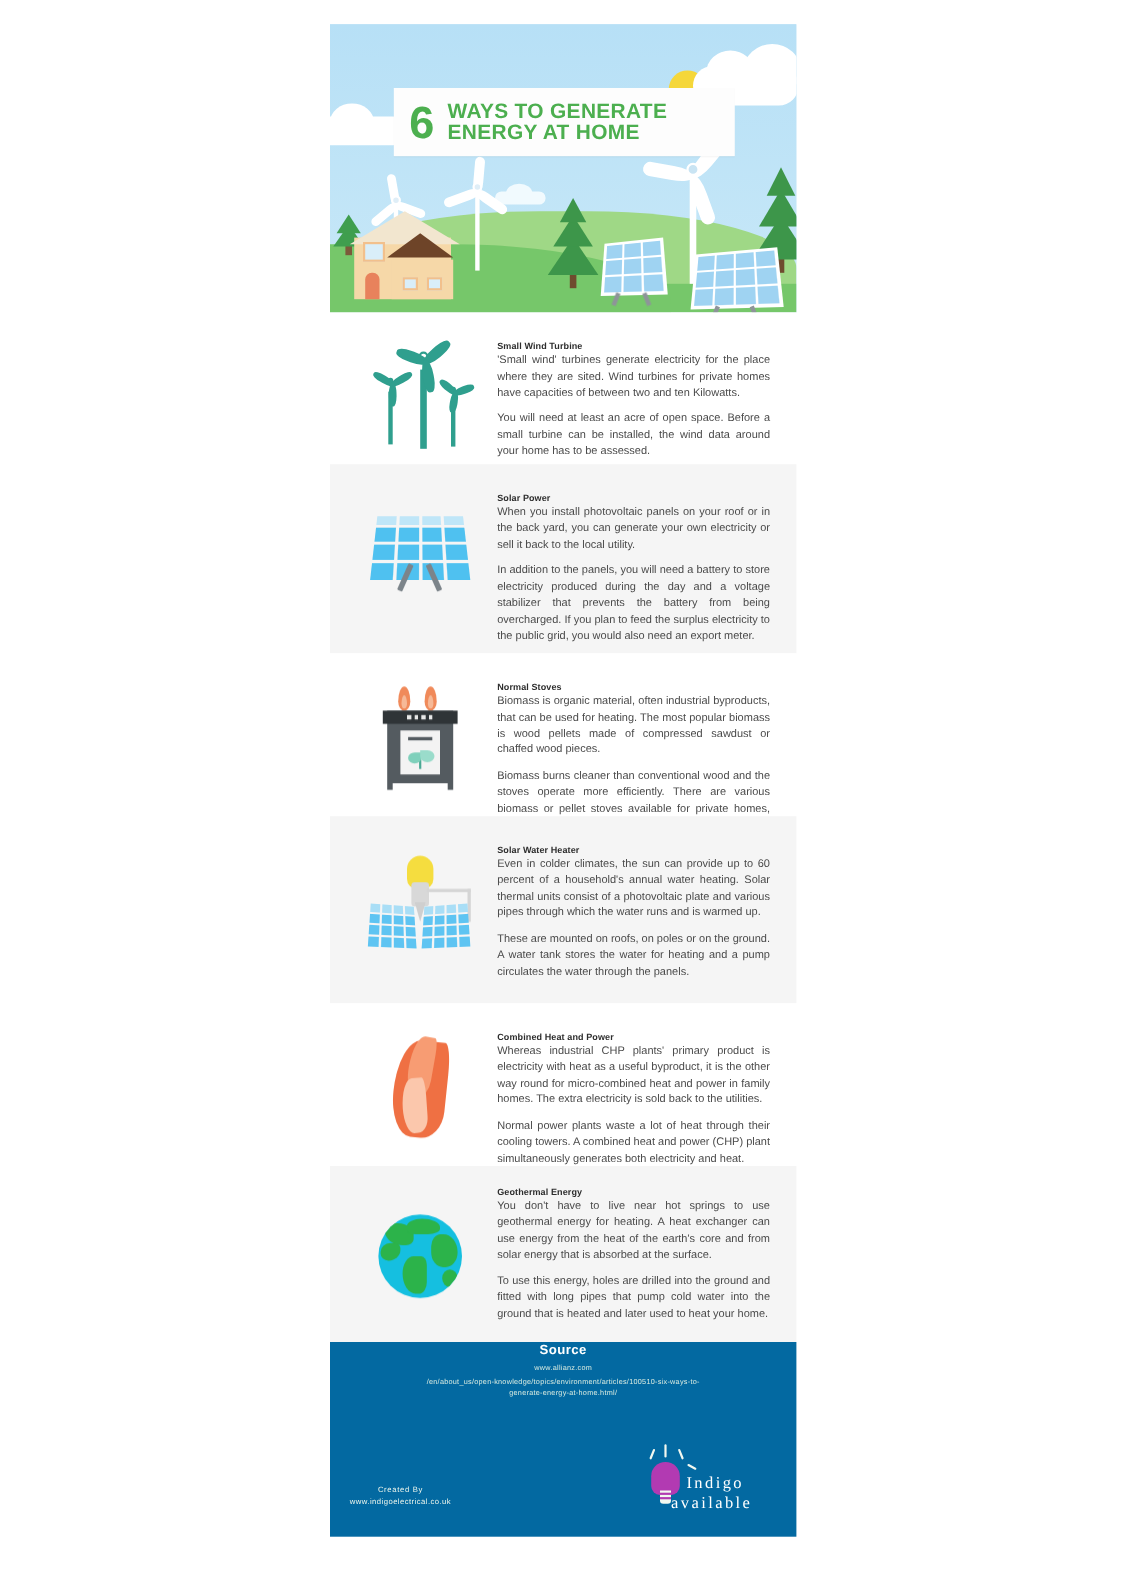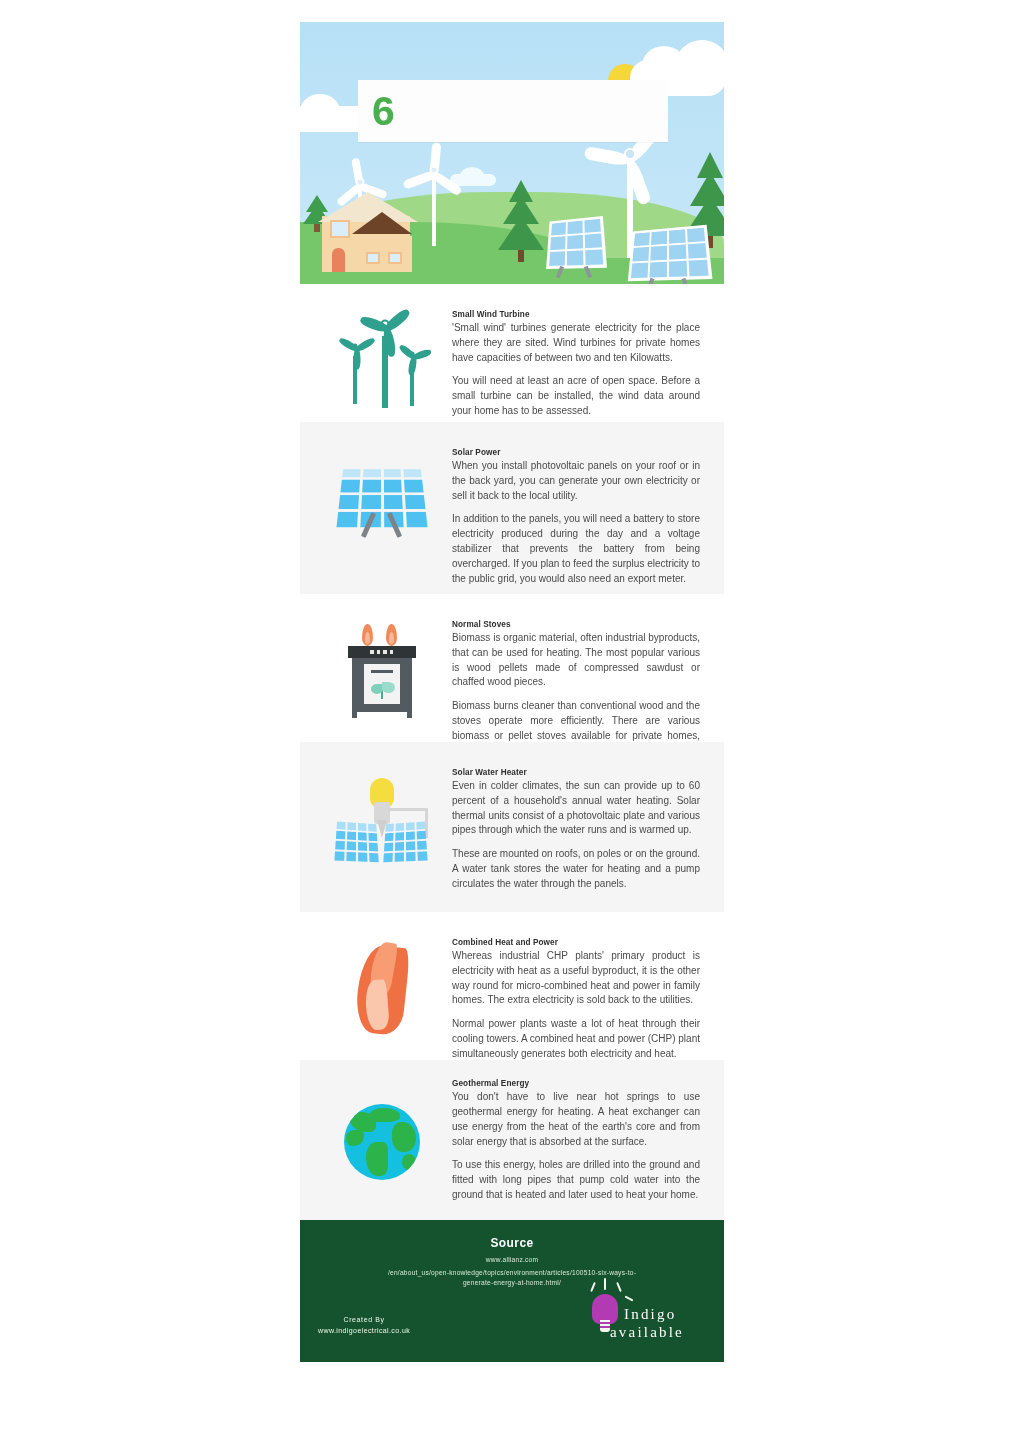--- a/index.html
+++ b/index.html
@@ -223,23 +223,22 @@
   .ic-globe .l1 { left: 6px; top: 8px; width: 26px; height: 20px; border-radius: 40% 60% 30% 70%; }
   .ic-globe .l2 { left: 26px; top: 4px; width: 30px; height: 14px; border-radius: 50% 60% 40% 30%; }
   .ic-globe .l3 { left: 2px; top: 26px; width: 18px; height: 16px; border-radius: 50% 30% 60% 40%; }
   .ic-globe .l4 { left: 22px; top: 38px; width: 22px; height: 34px; border-radius: 60% 30% 40% 70%; }
   .ic-globe .l5 { left: 48px; top: 18px; width: 24px; height: 30px; border-radius: 40% 60% 50% 50%; }
   .ic-globe .l6 { left: 58px; top: 50px; width: 14px; height: 16px; border-radius: 50%; }
 
   
   .footer {
     position: relative;
-    width: 424px; height: 142px;
-    background: #14532d;
-    padding-top: 16px;
+    width: 424px; height: 177px;
+    background: #0369a1;
   }
   .src-title {
     text-align: center; color: #ffffff; font-weight: bold;
     font-size: 12px; letter-spacing: 0.4px; margin-bottom: 5px;
   }
   .src-line {
     text-align: center; color: #eaf6e6; font-size: 6.6px;
     line-height: 1.6; letter-spacing: 0.25px; opacity: 0.92;
   }
   .src-url { max-width: 270px; margin: 2px auto 0; }
@@ -357,20 +356,24 @@
             <div class="cell" style="height:15px;"></div>
             <div class="cell" style="height:15px;"></div>
             <div class="cell" style="height:15px;"></div>
         </div>
         <div class="leg" style="left:20px;bottom:-12px;height:14px;transform:rotate(22deg);"></div>
         <div class="leg" style="left:56px;bottom:-12px;height:14px;transform:rotate(-22deg);"></div>
       </div>
 
       <div class="banner">
         <div class="banner-six">6</div>
+        <div class="banner-lines">
+          <div class="banner-line">WAYS TO GENERATE</div>
+          <div class="banner-line">ENERGY AT HOME</div>
+        </div>
       </div>
     </div>
 
     <div class="section" style="height:138px;">
       <div class="iconbox">
         <div class="ic ic-wind">
           <div class="t" style="left:4px;top:34px;width:34px;height:58px;">
             <div class="pole" style="width:4px;height:48px;"></div>
             <div class="hb" style="width:5px;height:5px;"></div>
             <div class="bl" style="width:22px;height:7px;transform:rotate(-150deg);"></div>
@@ -454,21 +457,21 @@
             <div class="leaf" style="left:18px;top:18px;width:13px;height:11px;background:#9adccb;border-radius:0 50% 50% 50%;"></div>
           </div>
           <div class="legs">
               <i style="left:0;"></i>
               <i style="right:0;"></i>
             </div>
         </div>
       </div>
       <div class="copy">
         <div class="section-title">Normal Stoves</div>
-        <div class="section-para">Biomass is organic material, often industrial byproducts, that can be used for heating. The most popular various is wood pellets made of compressed sawdust or chaffed wood pieces.</div>
+        <div class="section-para">Biomass is organic material, often industrial byproducts, that can be used for heating. The most popular biomass is wood pellets made of compressed sawdust or chaffed wood pieces.</div>
         <div class="section-para">Biomass burns cleaner than conventional wood and the stoves operate more efficiently. There are various biomass or pellet stoves available for private homes, such as fire-place stoves or boiler replacement systems.</div>
       </div>
     </div>
 
     <div class="section alt" style="height:170px;">
       <div class="iconbox">
         <div class="ic ic-swh">
           <div class="sun2"></div>
           <div class="tank"></div>
           <div class="nose"></div>

